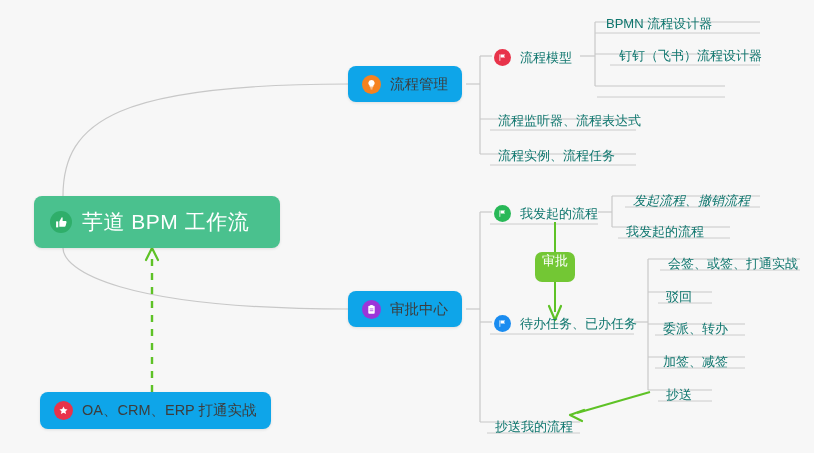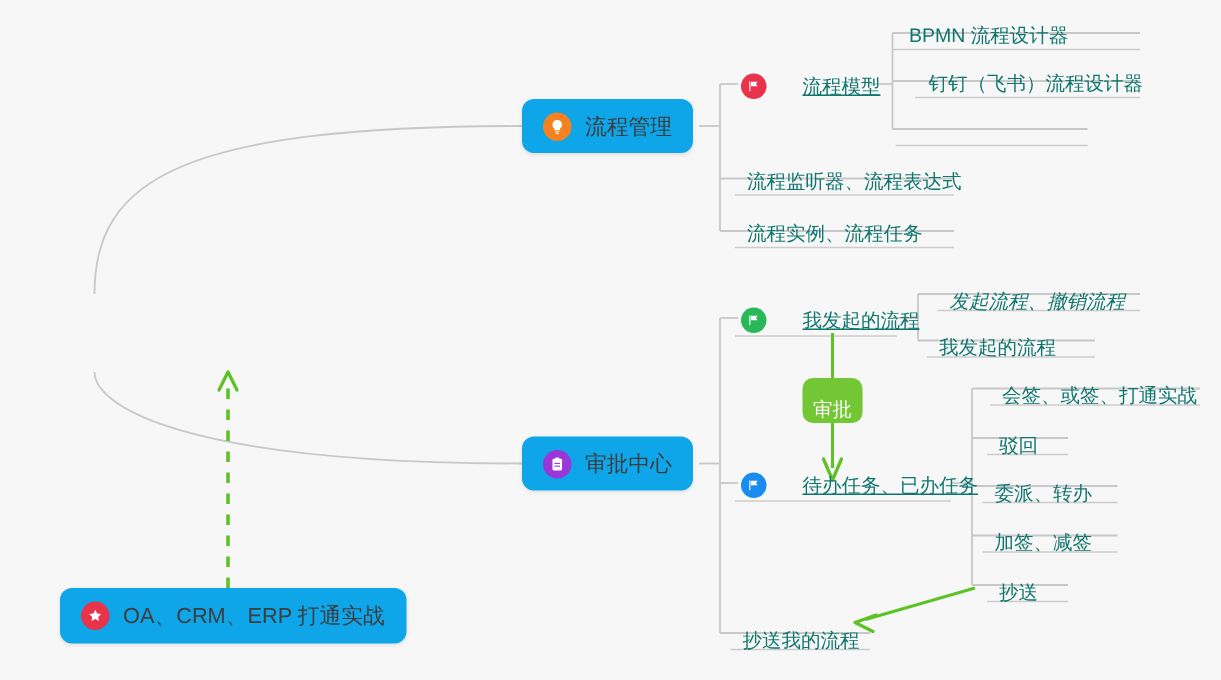--- a/index.html
+++ b/index.html
@@ -75,42 +75,42 @@
     white-space: nowrap;
     padding: 4px 6px 5px 6px;
     box-sizing: border-box;
     line-height: 17px;
   }
   .leaf.with-icon {
     display: flex;
     align-items: center;
     padding-left: 4px;
   }
-  .leaf.with-icon .leaf-text { margin-left: 24px; text-decoration: underline; }
+  .leaf.with-icon .leaf-text { margin-left: 9px; }
 
   
   .ic {
     flex: 0 0 auto;
     border-radius: 50%;
     display: inline-flex;
     align-items: center;
     justify-content: center;
     position: relative;
   }
   .ic svg { display: block; }
 
   
   .anno-box {
     position: absolute;
     background: #73c734;
     border-radius: 7px;
     color: #ffffff;
     font-size: 13px;
     display: flex;
-    align-items: flex-end;
+    align-items: flex-start;
     justify-content: center;
     box-sizing: border-box;
   }
 </style>
 </head>
 <body>
 
 <div id="canvas">
 
   <svg id="wires" viewBox="0 0 814 453" xmlns="http://www.w3.org/2000/svg">
@@ -180,20 +180,29 @@
       <line x1="555" y1="282" x2="555" y2="312" stroke="#5ec226" stroke-width="2"></line>
       <path d="M 555 320 L 549 306 M 555 320 L 561 306" stroke="#5ec226" stroke-width="2.2" fill="none" stroke-linecap="round"></path>
     </g>
 
     <g>
       <line x1="650" y1="392" x2="577" y2="413" stroke="#5ec226" stroke-width="2"></line>
       <path d="M 570 415 L 584 410 M 570 415 L 582 421" stroke="#5ec226" stroke-width="2.2" fill="none" stroke-linecap="round"></path>
     </g>
   </svg>
 
+  <div class="root-node">
+    <span class="ic" style="width:22px;height:22px;background:#2fae6a;">
+      <svg width="13" height="13" viewBox="0 0 24 24" fill="#ffffff">
+        <path d="M2 10h4v11H2z"></path>
+        <path d="M8 10l4.2-7.2c.5-.9 1.9-.6 1.9.5V9h5.3c1.3 0 2.2 1.2 1.9 2.4l-1.8 7.1c-.2.9-1 1.5-1.9 1.5H8z"></path>
+      </svg>
+    </span>
+    <span class="root-label">芋道 BPM 工作流</span>
+  </div>
 
   <div class="card-node" style="left:348px;top:66px;">
     <span class="ic" style="width:19px;height:19px;background:#f58220;">
       <svg width="11" height="11" viewBox="0 0 24 24" fill="#ffffff">
         <path d="M12 2a7 7 0 0 0-4 12.7V17h8v-2.3A7 7 0 0 0 12 2z"></path>
         <rect x="9" y="18.4" width="6" height="1.7" rx=".8"></rect>
         <rect x="9.8" y="21" width="4.4" height="1.6" rx=".8"></rect>
       </svg>
     </span>
     <span class="card-label">流程管理</span>

